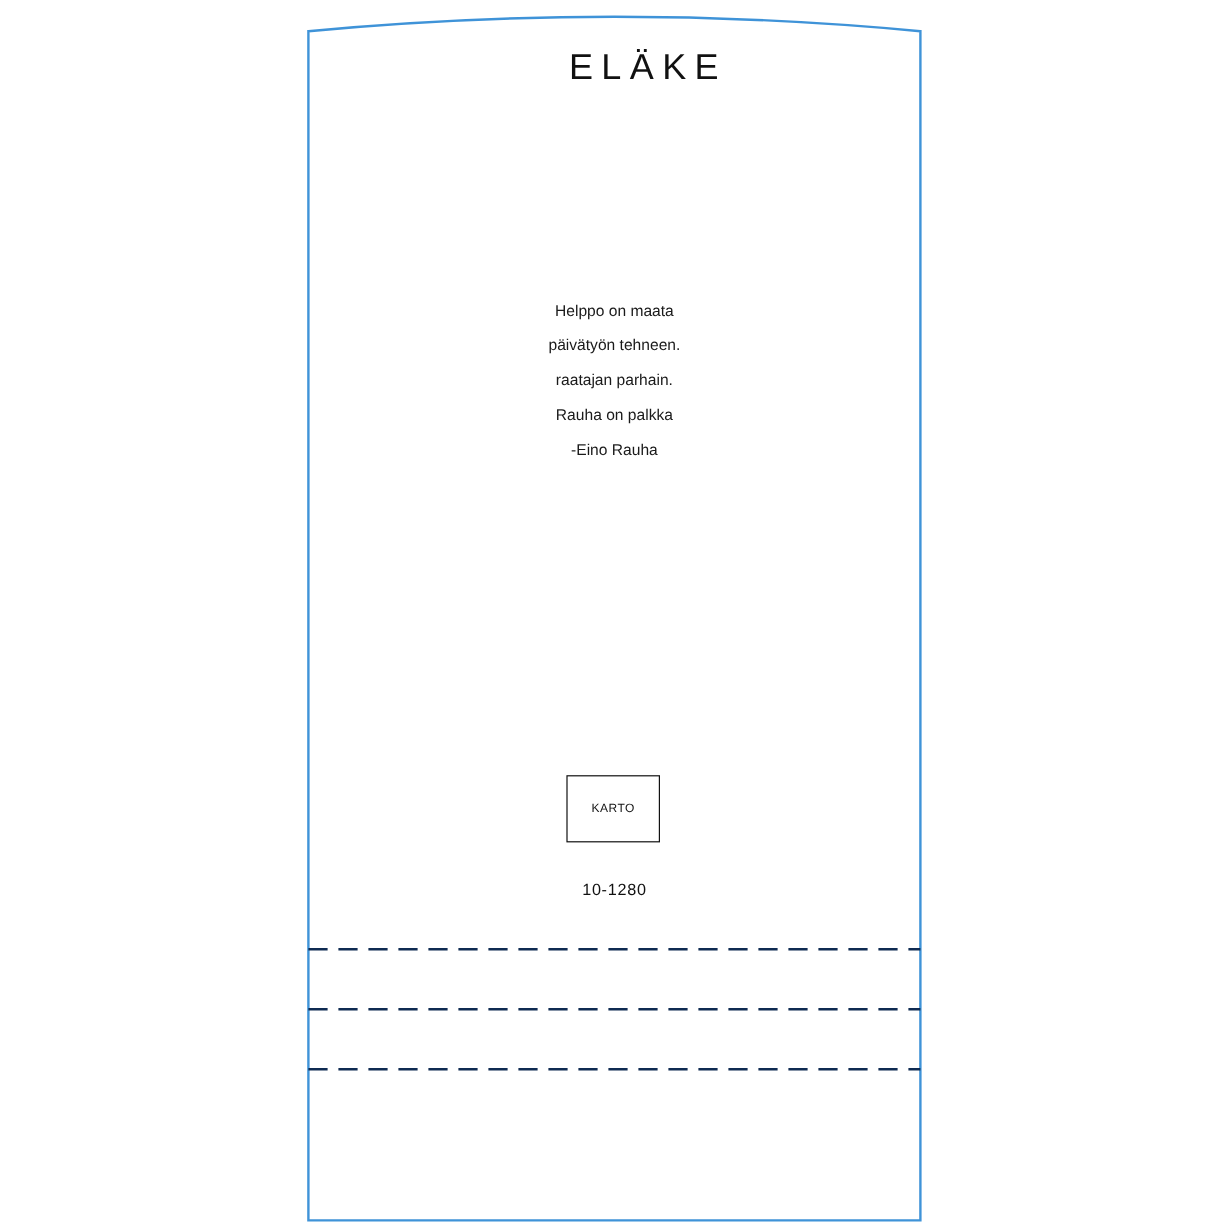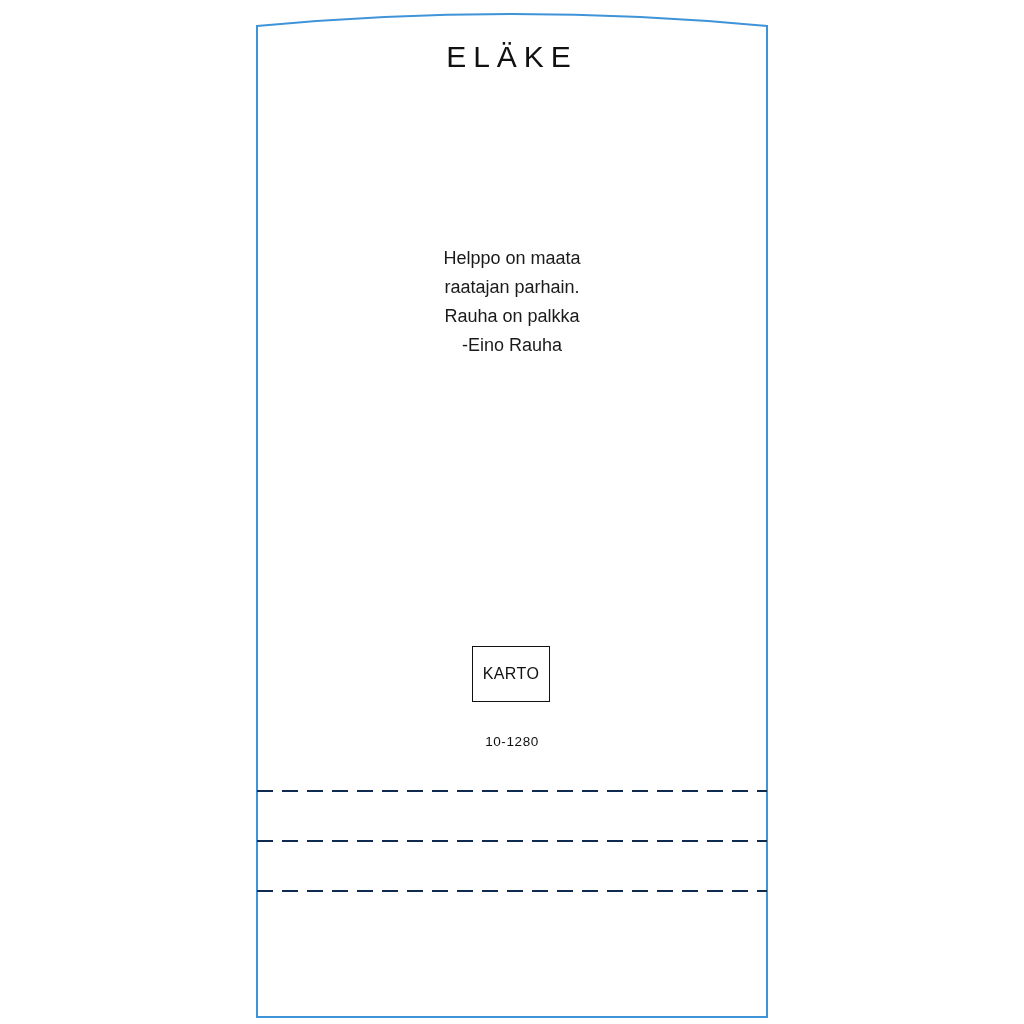--- a/index.html
+++ b/index.html
@@ -38,46 +38,47 @@
   .title {
     position: absolute;
     left: 0;
     top: 40px;
     width: 512px;
     text-align: center;
     font-size: 30px;
     letter-spacing: 7px;
     color: #111111;
     font-weight: 400;
+    padding-left: 28px;
   }
   .verse {
     position: absolute;
     left: 0;
     top: 244px;
     width: 512px;
     text-align: center;
-    font-size: 18px;
+    font-size: 13px;
     line-height: 29px;
     color: #1a1a1a;
   }
   .verse div {
     white-space: pre;
   }
   .logo-box {
     position: absolute;
     left: 216px;
     top: 646px;
     width: 78px;
     height: 56px;
     border: 1.3px solid #111111;
     box-sizing: border-box;
     display: flex;
     align-items: center;
     justify-content: center;
-    font-size: 16px;
+    font-size: 10px;
     letter-spacing: 0.4px;
     color: #111111;
   }
   .code {
     position: absolute;
     left: 0;
     top: 734px;
     width: 512px;
     text-align: center;
     font-size: 13.5px;
@@ -98,20 +99,21 @@
     <line x1="257" y1="841" x2="767" y2="841" stroke="#0f2b52" stroke-width="2.2" stroke-dasharray="16 9"></line>
     <line x1="257" y1="891" x2="767" y2="891" stroke="#0f2b52" stroke-width="2.2" stroke-dasharray="16 9"></line>
   </svg>
 
   <div class="content-layer">
 
     <div class="title">ELÄKE</div>
 
     <div class="verse">
       <div>Helppo on maata</div>
+      <div>päivätyön tehneen.</div>
       <div>raatajan parhain.</div>
       <div>Rauha on palkka</div>
       <div>-Eino Rauha</div>
     </div>
 
     <div class="logo-box">
       <span>KARTO</span>
     </div>
 
     <div class="code">10-1280</div>

